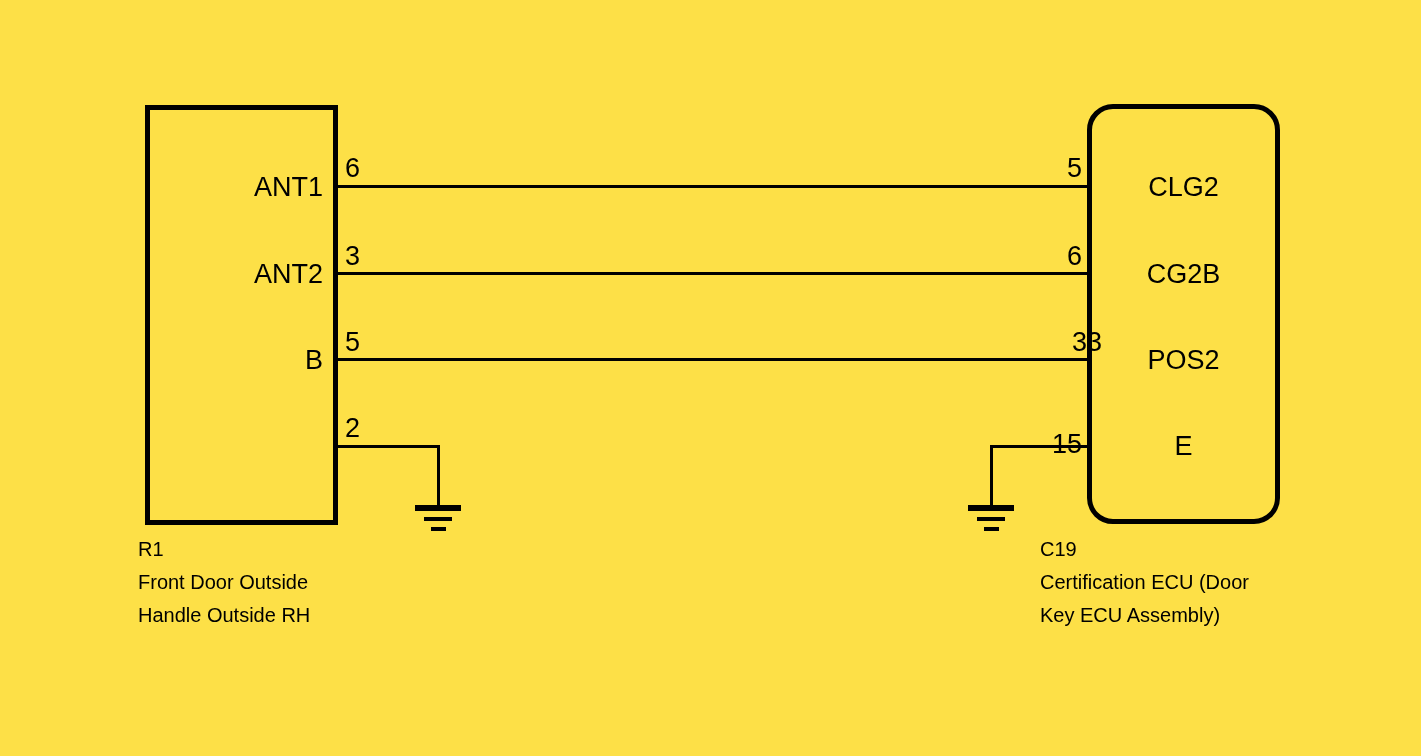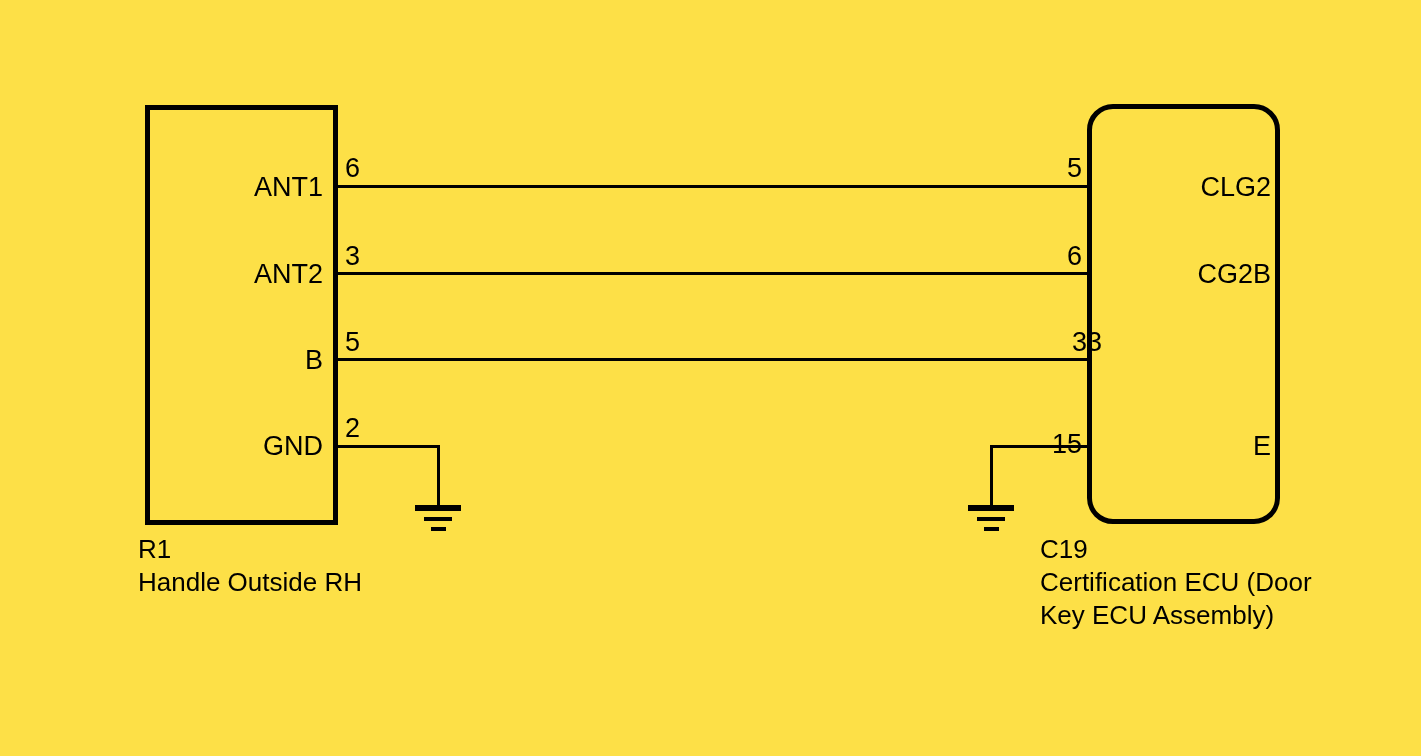--- a/index.html
+++ b/index.html
@@ -55,21 +55,21 @@
   
   .pin-label {
     font-size: 27px;
     line-height: 27px;
     white-space: nowrap;
   }
   .pin-label-left {
     text-align: right;
   }
   .pin-label-right {
-    text-align: right;
+    text-align: center;
   }
   .pin-number {
     font-size: 27px;
     line-height: 27px;
     white-space: nowrap;
   }
   .pin-number-left { text-align: left; }
   .pin-number-right { text-align: right; }
 
   
@@ -77,46 +77,46 @@
   .gnd-bar {
     background: #000000;
     position: absolute;
   }
   .gnd-bar-1 { width: 46px; height: 6px; left: -23px; top: 0; }
   .gnd-bar-2 { width: 28px; height: 4px; left: -14px; top: 12px; }
   .gnd-bar-3 { width: 15px; height: 4px; left: -7px; top: 22px; }
 
   
   .caption {
-    font-size: 26px;
+    font-size: 20px;
     line-height: 33px;
     white-space: pre;
   }
 </style>
 </head>
 <body>
 
 <div id="diagram-root">
 
   <div class="abs connector-block" id="left-connector-block"></div>
 
   <div class="abs pin-label pin-label-left" style="left:158px; top:174px; width:165px;">ANT1</div>
   <div class="abs pin-label pin-label-left" style="left:158px; top:261px; width:165px;text-align:right;">ANT2</div>
   <div class="abs pin-label pin-label-left" style="left:158px; top:347px; width:165px;">B</div>
-  <div class="abs pin-label pin-label-left" style="left:158px; top:433px; width:165px;">GND</div>
 
   <div class="abs pin-number pin-number-left" style="left:345px; top:155px;">6</div>
   <div class="abs pin-number pin-number-left" style="left:345px; top:243px;">3</div>
   <div class="abs pin-number pin-number-left" style="left:345px; top:329px;">5</div>
   <div class="abs pin-number pin-number-left" style="left:345px; top:415px;">2</div>
 
   <div class="abs connector-block" id="right-connector-block"></div>
 
   <div class="abs pin-label pin-label-right" style="left:1096px; top:174px; width:175px;">CLG2</div>
   <div class="abs pin-label pin-label-right" style="left:1096px; top:261px; width:175px;">CG2B</div>
+  <div class="abs pin-label pin-label-right" style="left:1096px; top:347px; width:175px;">POS2</div>
   <div class="abs pin-label pin-label-right" style="left:1096px; top:433px; width:175px;">E</div>
 
   <div class="abs pin-number pin-number-right" style="left:920px; top:155px; width:162px;">5</div>
   <div class="abs pin-number pin-number-right" style="left:920px; top:243px; width:162px;">6</div>
   <div class="abs pin-number pin-number-right" style="left:940px; top:329px; width:162px;">33</div>
   <div class="abs pin-number pin-number-right" style="left:920px; top:431px; width:162px;">15</div>
 
   <div class="abs wire-h" style="left:338px; top:185px; width:751px;"></div>
   <div class="abs wire-h" style="left:338px; top:272px; width:751px;"></div>
   <div class="abs wire-h" style="left:338px; top:358px; width:751px;"></div>
@@ -132,20 +132,21 @@
   <div class="abs wire-h" style="left:990px; top:445px; width:99px;"></div>
   <div class="abs wire-v" style="left:990px; top:445px; height:60px;"></div>
   <div class="abs ground-symbol" style="left:991px; top:505px; width:0; height:0;">
     <span class="gnd-bar gnd-bar-1"></span>
     <span class="gnd-bar gnd-bar-2"></span>
     <span class="gnd-bar gnd-bar-3"></span>
   </div>
 
   <div class="abs" style="left:138px; top:533px;">
     <div class="caption">R1</div>
+    <div class="caption">Front Door Outside</div>
     <div class="caption">Handle Outside RH</div>
   </div>
 
   <div class="abs" style="left:1040px; top:533px;">
     <div class="caption">C19</div>
     <div class="caption">Certification ECU (Door</div>
     <div class="caption">Key ECU Assembly)</div>
   </div>
 
 </div>

